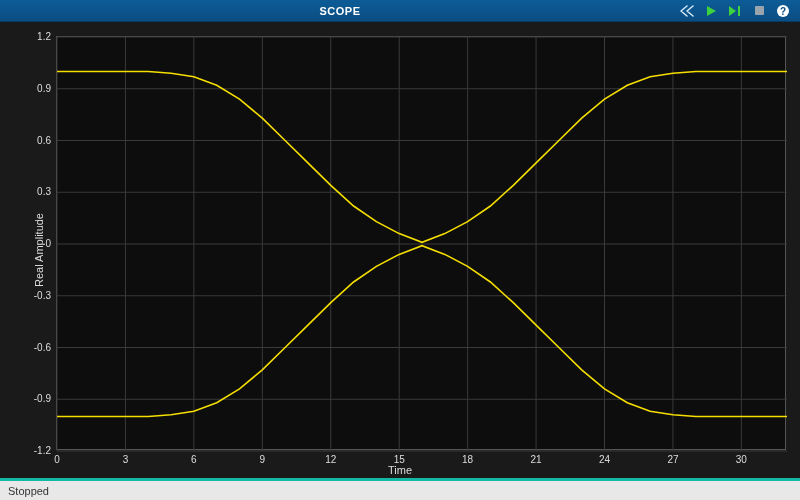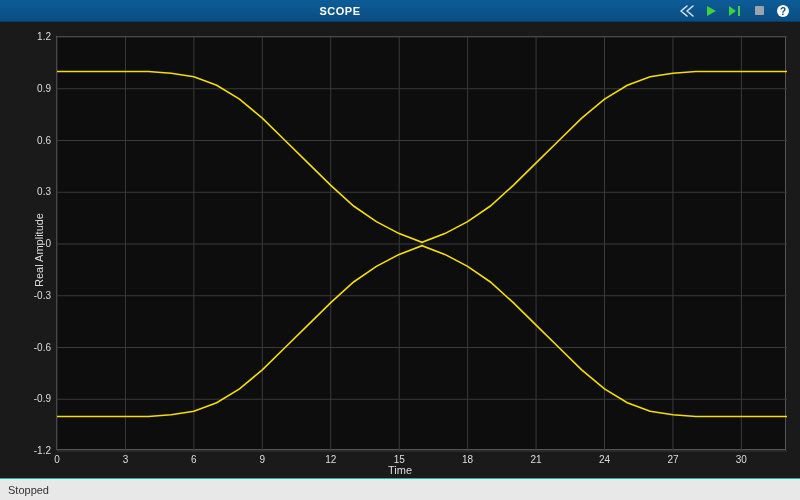--- a/index.html
+++ b/index.html
@@ -33,21 +33,21 @@
     color: #ddd; font-size: 11px; text-align: right;
   }
   .axes {
     position: absolute; left: 56px; top: 14px; right: 14px; bottom: 28px;
     background: #0d0d0d; border: 1px solid #555;
   }
   .grid line { stroke: #3a3a3a; stroke-width: 1; }
   .tick-label { fill: #ddd; font-size: 10px; font-family: Arial, sans-serif; }
   .series { fill: none; stroke: #f5de00; stroke-width: 1.6; }
   .statusbar {
-    height: 22px; background: #e8e8e8; border-top: 1px solid #14b8a6;
+    height: 22px; background: #e8e8e8; border-top: 3px solid #14b8a6;
     display: flex; align-items: center; padding: 0 8px;
     font-size: 11px; color: #333;
   }
 </style>
 </head>
 <body>
 
 <div class="titlebar">
   <span class="title">SCOPE</span>
   <div class="tb-btn">

